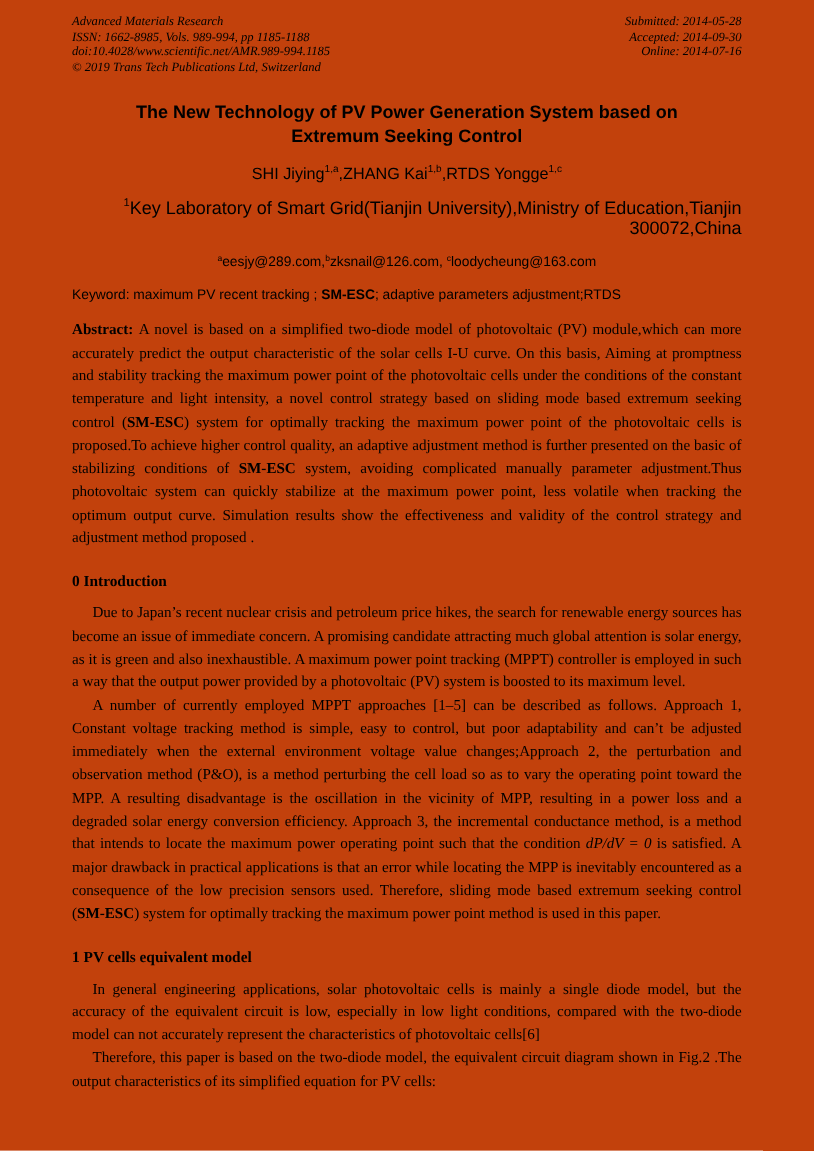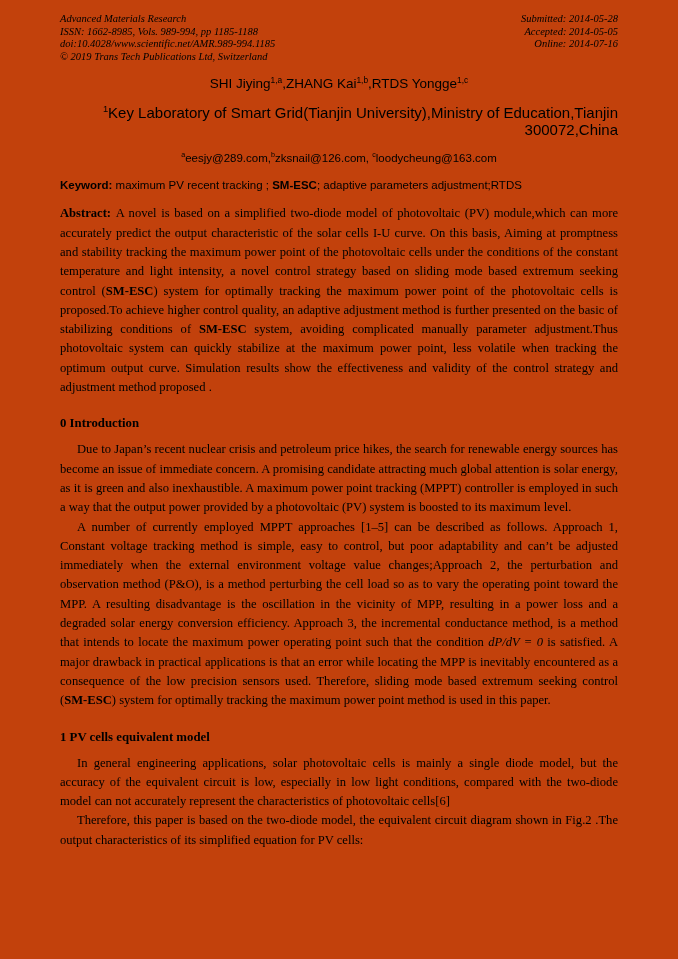--- a/index.html
+++ b/index.html
@@ -77,33 +77,34 @@
 
   <div class="journal-header">
     <div class="left">
       <div>Advanced Materials Research</div>
       <div>ISSN: 1662-8985, Vols. 989-994, pp 1185-1188</div>
       <div>doi:10.4028/www.scientific.net/AMR.989-994.1185</div>
       <div>© 2019 Trans Tech Publications Ltd, Switzerland</div>
     </div>
     <div class="right">
       <div>Submitted: 2014-05-28</div>
-      <div>Accepted: 2014-05-05</div>
+      <div>Accepted: 2014-09-30</div>
       <div>Online: 2014-07-16</div>
     </div>
   </div>
 
+  <h1 class="paper-title">The New Technology of PV Power Generation System based on Extremum Seeking Control</h1>
 
   <div class="authors-line"><span>SHI Jiying</span><sup>1,a</sup><span>,ZHANG Kai</span><sup>1,b</sup><span>,RTDS Yongge</span><sup>1,c</sup></div>
 
   <div class="affiliation-line"><sup>1</sup><span>Key Laboratory of Smart Grid(Tianjin University),Ministry of Education,Tianjin 300072,China</span></div>
 
   <div class="emails-line"><sup>a</sup><span>eesjy@289.com,</span><sup>b</sup><span>zksnail@126.com, </span><sup>c</sup><span>loodycheung@163.com</span></div>
 
-  <div class="keyword-line"><span style="font-weight: 700; text-align: center;">Keyword: </span><span>maximum PV recent tracking ; </span><span style="font-weight: 700;">SM-ESC</span><span>; adaptive parameters adjustment;RTDS</span></div>
+  <div class="keyword-line"><span style="font-weight: 400; text-align: center;">Keyword: </span><span>maximum PV recent tracking ; </span><span style="font-weight: 700;">SM-ESC</span><span>; adaptive parameters adjustment;RTDS</span></div>
 
   <p class="body-text abstract-par"><span style="font-weight: 700;">Abstract: </span><span>A novel is based on a simplified two-diode model of photovoltaic (PV) module,which can more accurately predict the output characteristic of the solar cells I-U curve. On this basis, Aiming at promptness and stability tracking the maximum power point of the photovoltaic cells under the conditions of the constant temperature and light intensity, a novel control strategy based on sliding mode based extremum seeking control (</span><span style="font-weight: 700;">SM-ESC</span><span>) system for optimally tracking the maximum power point of the photovoltaic cells is proposed.To achieve higher control quality, an adaptive adjustment method is further presented on the basic of stabilizing conditions of </span><span style="font-weight: 700;">SM-ESC</span><span> system, avoiding complicated manually parameter adjustment.Thus photovoltaic system can quickly stabilize at the maximum power point, less volatile when tracking the optimum output curve. Simulation results show the effectiveness and validity of the control strategy and adjustment method proposed .</span></p>
 
   <h2 class="section-heading">0 Introduction</h2>
 
   <p class="body-text indent">Due to Japan’s recent nuclear crisis and petroleum price hikes, the search for renewable energy sources has become an issue of immediate concern. A promising candidate attracting much global attention is solar energy, as it is green and also inexhaustible. A maximum power point tracking (MPPT) controller is employed in such a way that the output power provided by a photovoltaic (PV) system is boosted to its maximum level.</p>
   <p class="body-text indent"><span>A number of currently employed MPPT approaches [1–5] can be described as follows. Approach 1, Constant voltage tracking method is simple, easy to control, but poor adaptability and can’t be adjusted immediately when the external environment voltage value changes;Approach 2, the perturbation and observation method (P&amp;O), is a method perturbing the cell load so as to vary the operating point toward the MPP. A resulting disadvantage is the oscillation in the vicinity of MPP, resulting in a power loss and a degraded solar energy conversion efficiency. Approach 3, the incremental conductance method, is a method that intends to locate the maximum power operating point such that the condition </span><span style="font-style: italic;">dP/dV = 0</span><span> is satisfied. A major drawback in practical applications is that an error while locating the MPP is inevitably encountered as a consequence of the low precision sensors used. Therefore, sliding mode based extremum seeking control (</span><span style="font-weight: 700;">SM-ESC</span><span>) system for optimally tracking the maximum power point method is used in this paper.</span></p>
 
   <h2 class="section-heading">1 PV cells equivalent model</h2>
 

